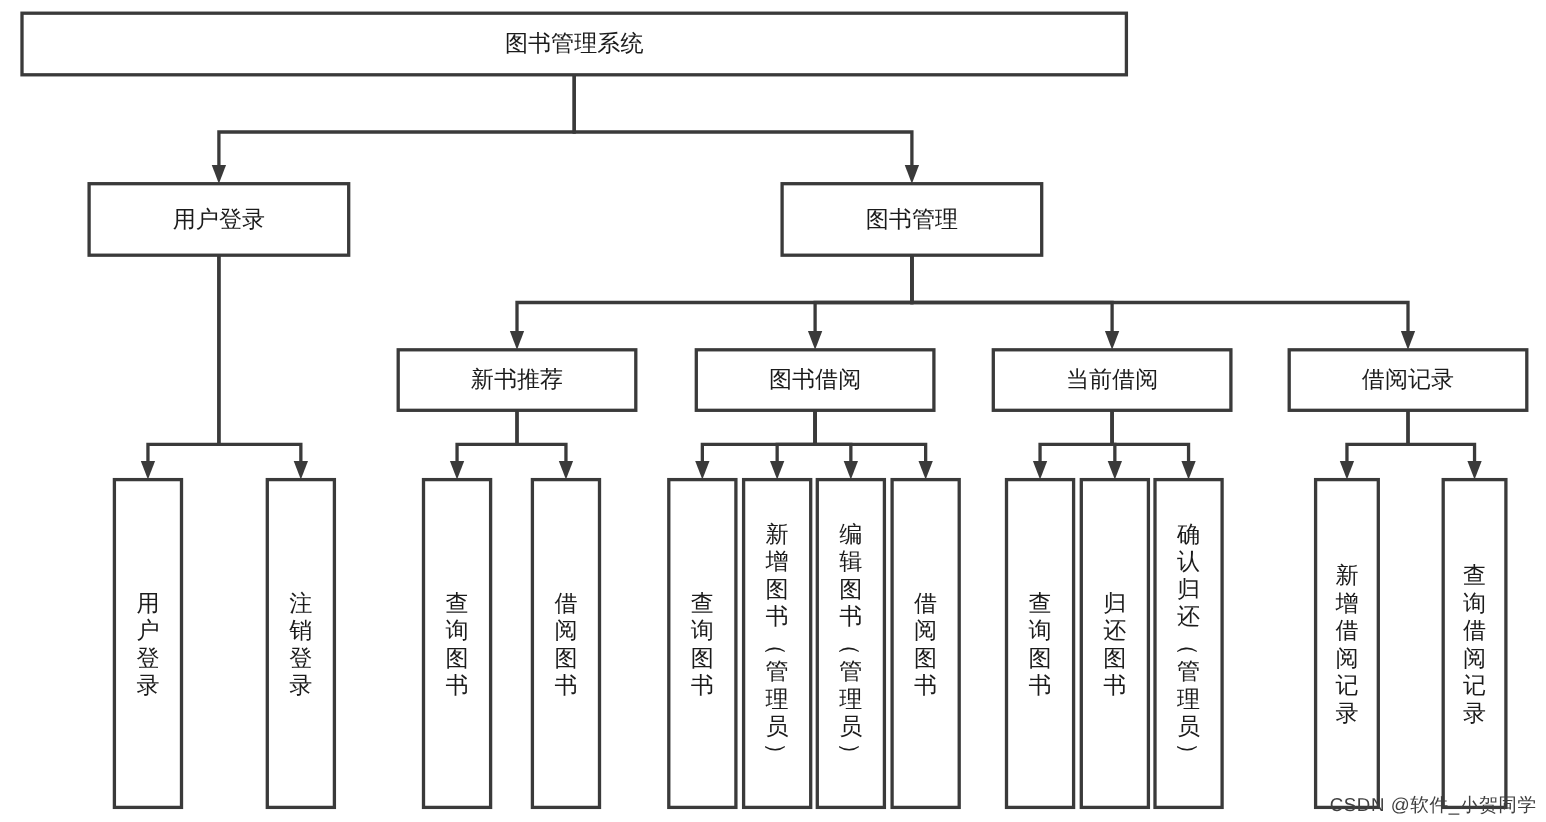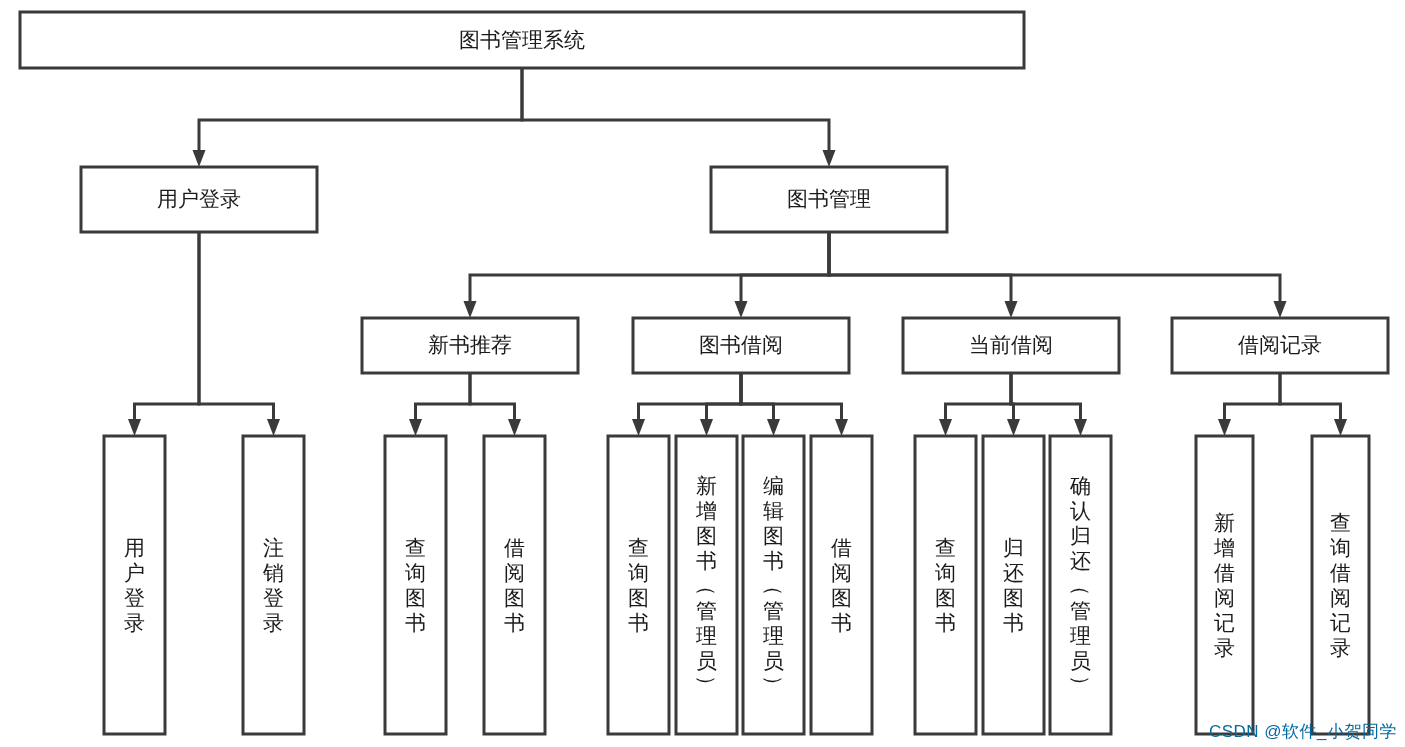--- a/index.html
+++ b/index.html
@@ -53,21 +53,21 @@
   .edge-head {
     fill: #3a3a3a;
     stroke: none;
   }
   .watermark {
     position: absolute;
     right: 8px;
     bottom: 4px;
     font-family: "Liberation Sans", "DejaVu Sans", sans-serif;
     font-size: 17px;
-    color: #0369a1;
+    color: #404040;
     white-space: nowrap;
     letter-spacing: 0.5px;
     user-select: none;
   }
 </style>
 </head>
 <body>
 
 <div id="diagram-root">
   <svg class="flow" viewBox="0 0 1405 747">

